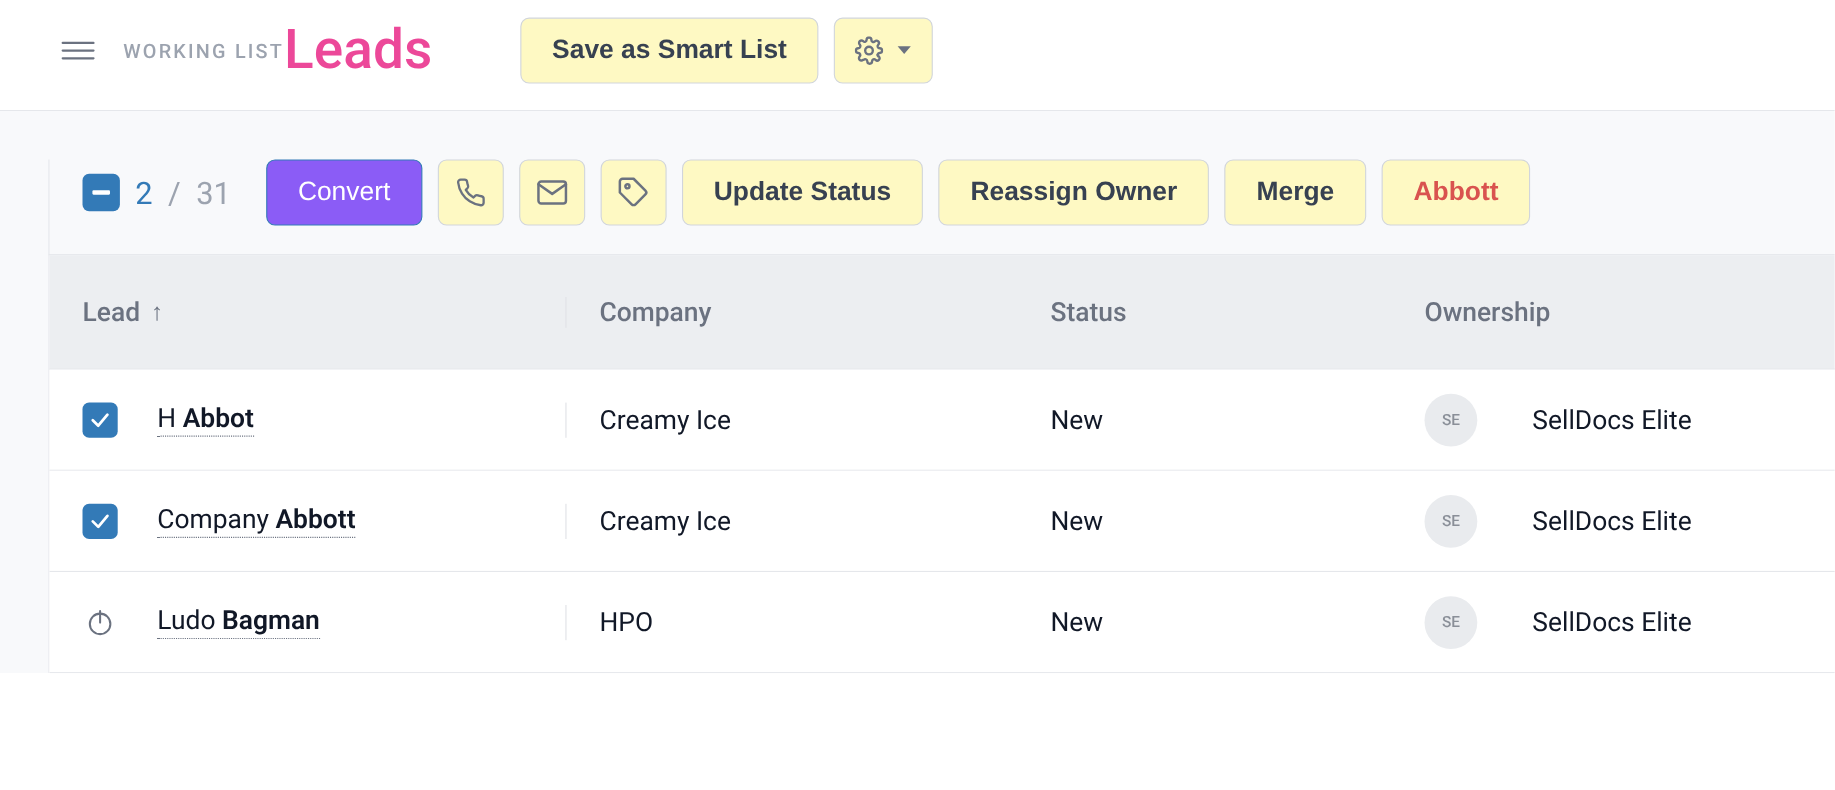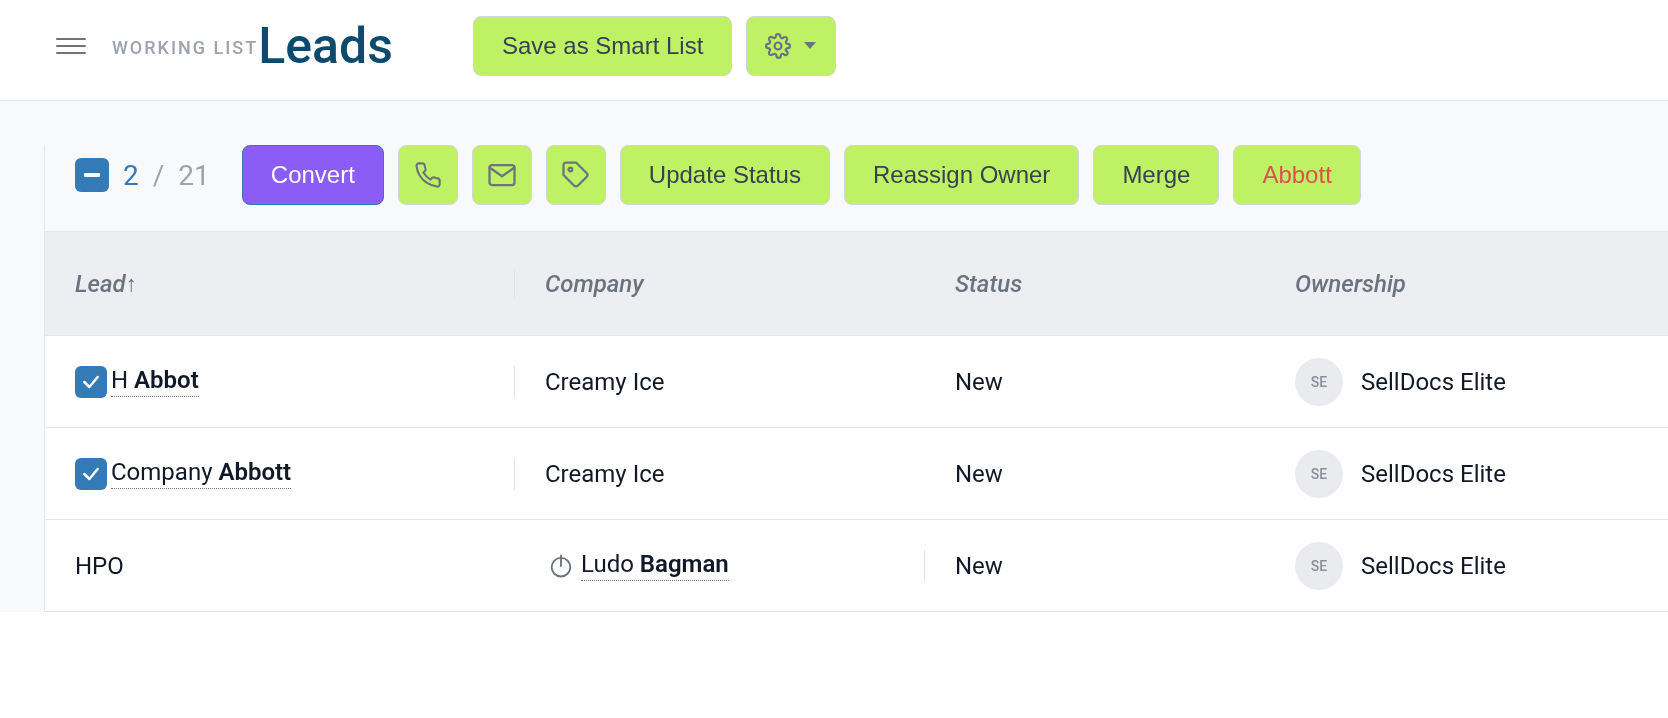--- a/index.html
+++ b/index.html
@@ -38,40 +38,40 @@
   .eyebrow {
     font-size: 18px;
     letter-spacing: 2px;
     color: #9ca3af;
     font-weight: 500;
     margin-bottom: -2px;
   }
   .page-title {
     font-size: 50px;
     font-weight: 500;
-    color: #0c4a6e;
+    color: #ec4899;
     line-height: 1.0;
   }
   .header-actions {
     display: flex;
     gap: 14px;
     margin-left: 60px;
     align-items: center;
   }
   .btn {
     display: inline-flex;
     align-items: center;
     justify-content: center;
     gap: 10px;
     height: 60px;
     padding: 0 28px;
     font-size: 24px;
-    font-weight: 400;
+    font-weight: 700;
     color: #374151;
-    background: #bef264;
+    background: #fef9c3;
     border: 1px solid #d1d5db;
     border-radius: 8px;
     cursor: pointer;
   }
   .btn.primary {
     background: #8b5cf6;
     color: #fff;
     border-color: #337ab7;
     font-weight: 500;
   }
@@ -150,40 +150,39 @@
     height: 104px;
     align-items: center;
   }
   .th {
     font-size: 24px;
     font-weight: 500;
     color: #6b7280;
     padding: 0 30px;
     display: flex;
     align-items: center;
-    gap: 0;
-    font-style: italic;
+    gap: 10px;
   }
   .th.first { border-right: 1px solid #e0e2e6; }
   .sort-arrow { color: #6b7280; font-size: 22px; }
   .tr {
     display: grid;
     grid-template-columns: 470px 410px 340px 1fr;
     border-bottom: 1px solid #e5e7eb;
     height: 92px;
     align-items: center;
     background: #fff;
   }
   .td {
     font-size: 24px;
     color: #111827;
     padding: 0 30px;
     display: flex;
     align-items: center;
-    gap: 4px;
+    gap: 36px;
   }
   .td.first { border-right: 1px solid #e0e2e6; }
   .row-check {
     width: 32px;
     height: 32px;
     border-radius: 6px;
     display: flex;
     align-items: center;
     justify-content: center;
     flex-shrink: 0;
@@ -244,21 +243,21 @@
 
 <div class="workspace">
 
   <div class="toolbar">
     <div class="select-indicator">
       <div class="indeterminate-box">
           <span></span>
         </div>
       <span class="selection-count">2</span>
       <span class="selection-total"> / </span>
-      <span class="selection-total">21</span>
+      <span class="selection-total">31</span>
     </div>
 
     <button class="btn primary">Convert</button>
 
     <button class="btn icon-btn">
       <span>
         <svg width="28" height="28" viewBox="0 0 24 24" fill="none" stroke="#6b7280" stroke-width="1.8" stroke-linecap="round" stroke-linejoin="round">
           <path d="M22 16.92v3a2 2 0 0 1-2.18 2 19.8 19.8 0 0 1-8.63-3.07 19.5 19.5 0 0 1-6-6A19.8 19.8 0 0 1 2.12 4.18 2 2 0 0 1 4.11 2h3a2 2 0 0 1 2 1.72c.13.96.37 1.9.72 2.81a2 2 0 0 1-.45 2.11L8.09 9.91a16 16 0 0 0 6 6l1.27-1.27a2 2 0 0 1 2.11-.45c.9.35 1.85.59 2.81.72A2 2 0 0 1 22 16.92z"></path>
         </svg>
       </span>
@@ -333,33 +332,33 @@
       </div>
       <div class="td">Creamy Ice</div>
       <div class="td">New</div>
       <div class="td">
         <div class="avatar-badge">SE</div>
         <span>SellDocs Elite</span>
       </div>
     </div>
 
     <div class="tr">
-      <div class="td">HPO</div>
       <div class="td first">
         <div class="row-check unchecked">
           <svg width="28" height="28" viewBox="0 0 24 24" fill="none" stroke="#6b7280" stroke-width="1.6" stroke-linecap="round" stroke-linejoin="round">
             <circle cx="12" cy="13" r="8"></circle>
             <line x1="12" y1="3" x2="12" y2="12"></line>
           </svg>
         </div>
         <a class="lead-name">
           <span class="lead-first">Ludo</span>
           <span class="lead-last">Bagman</span>
         </a>
       </div>
+      <div class="td">HPO</div>
       <div class="td">New</div>
       <div class="td">
         <div class="avatar-badge">SE</div>
         <span>SellDocs Elite</span>
       </div>
     </div>
 
   </div>
 </div>
 

